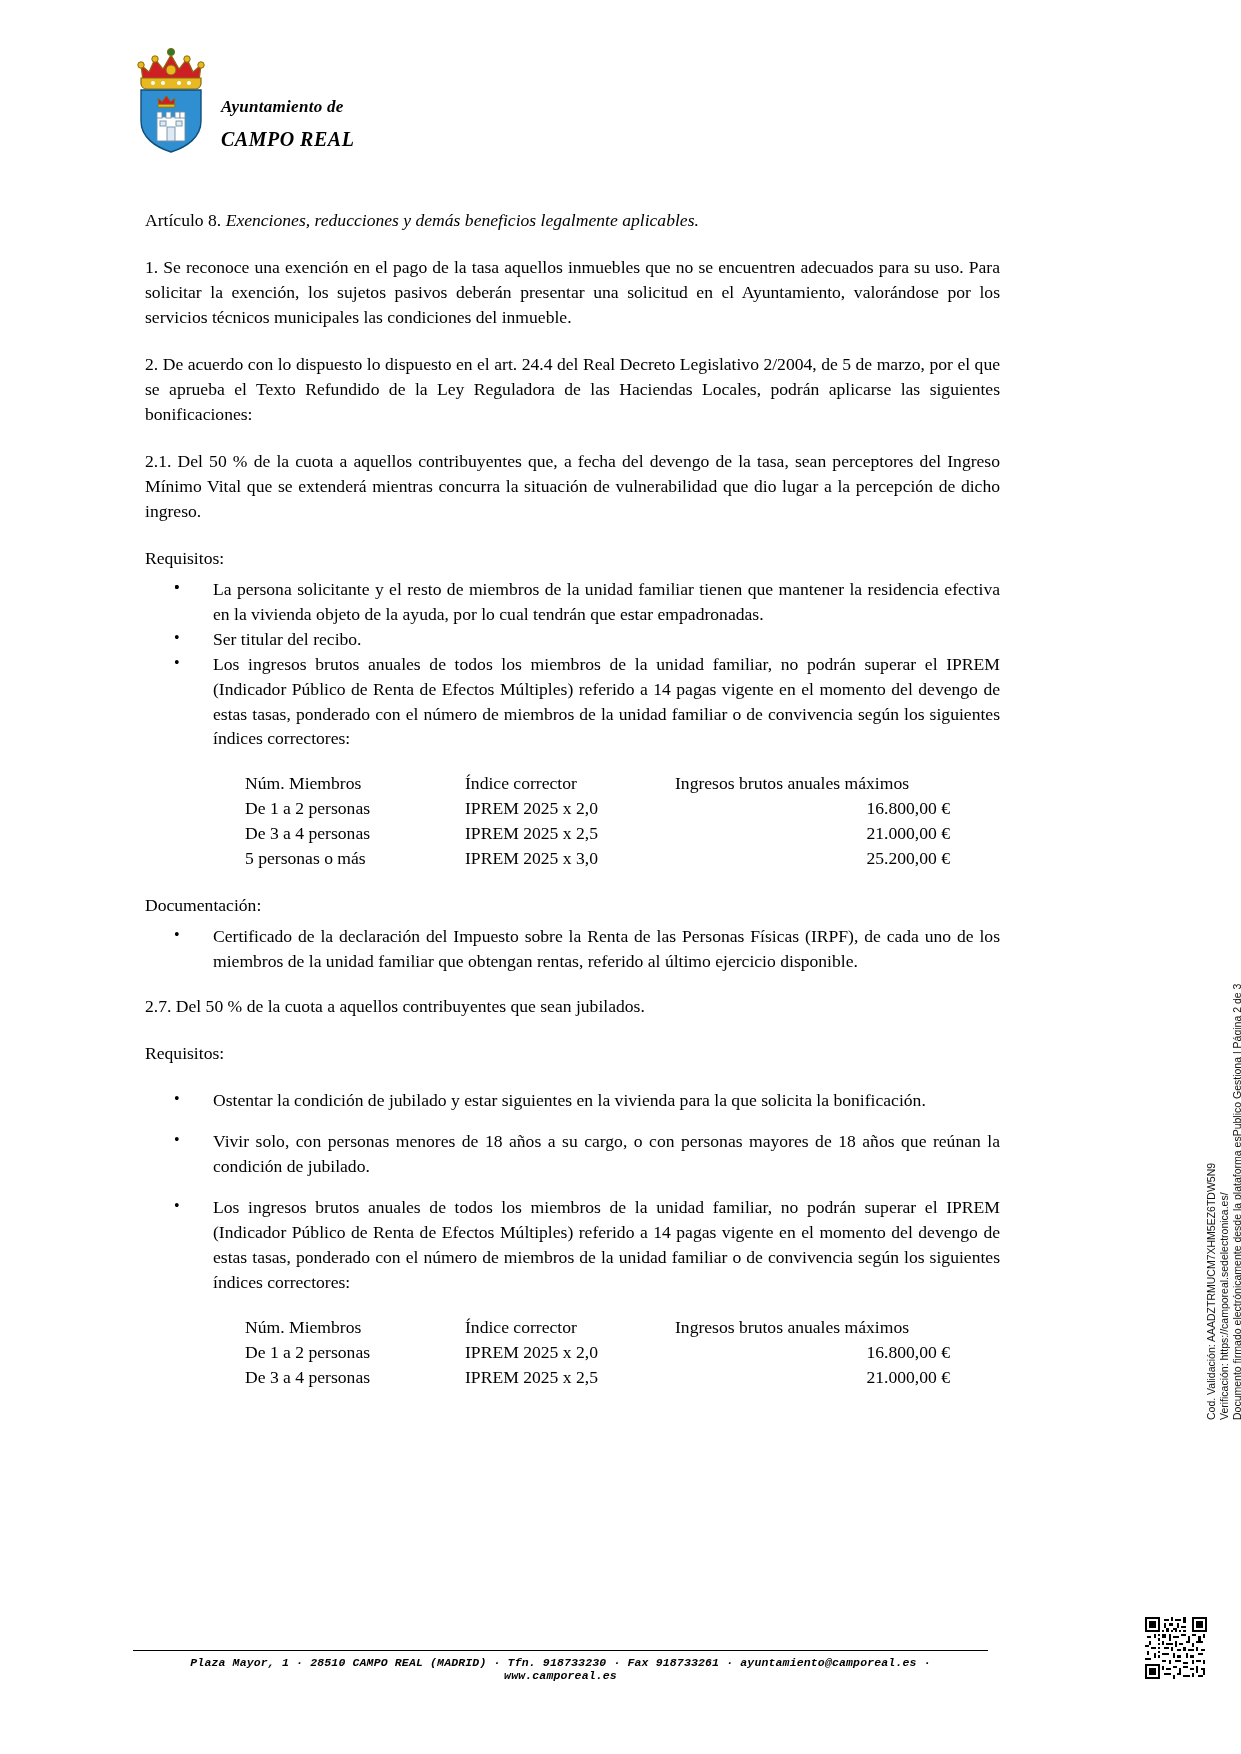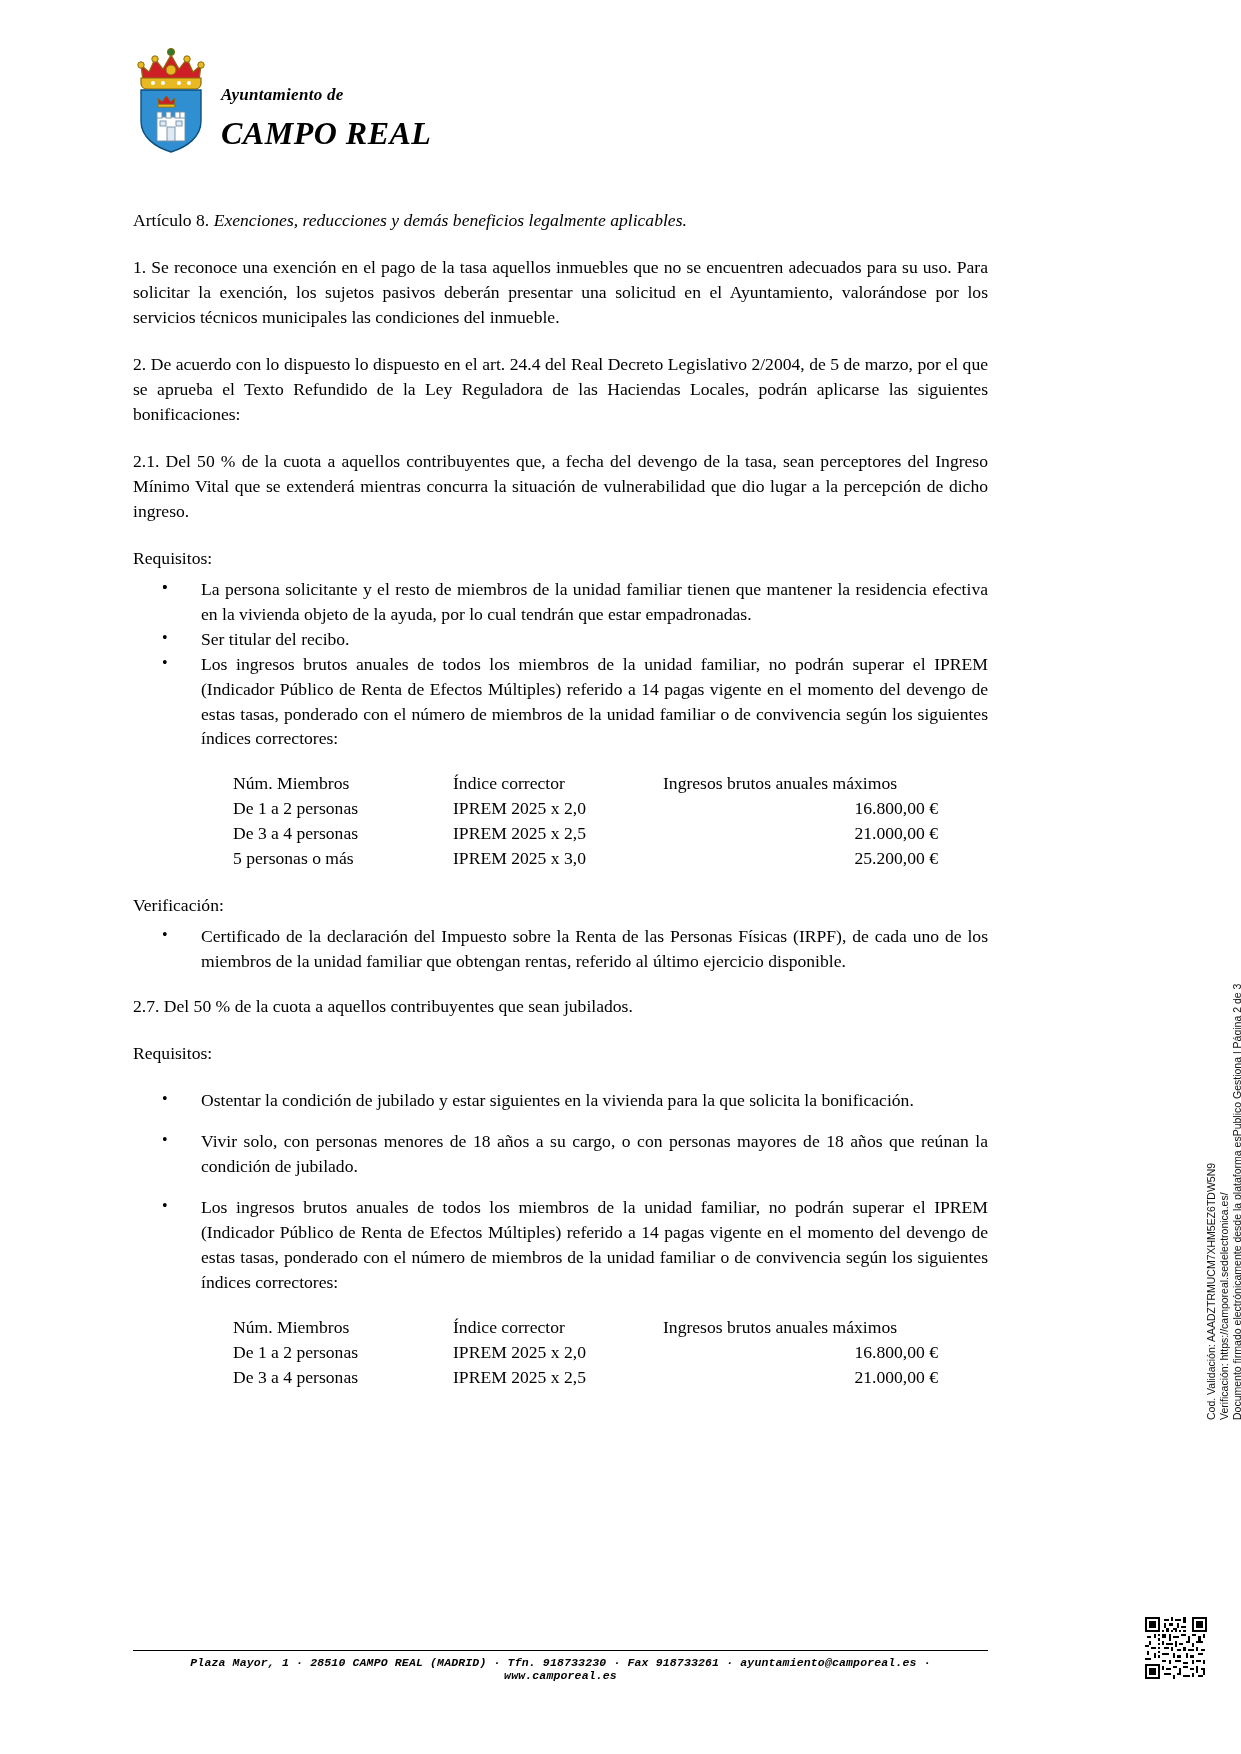--- a/index.html
+++ b/index.html
@@ -40,29 +40,29 @@
     font-weight: bold;
     font-size: 17px;
     letter-spacing: 0.3px;
     line-height: 1;
     margin-bottom: 14px;
   }
   .logo-line2 {
     font-family: "Liberation Serif", serif;
     font-style: italic;
     font-weight: bold;
-    font-size: 32px;
+    font-size: 20px;
     letter-spacing: 0.5px;
     line-height: 1;
   }
 
   
   .doc {
     position: absolute;
-    left: 133px;
+    left: 145px;
     top: 208px;
     width: 855px;
     font-size: 17.6px;
     line-height: 1.42;
     text-align: justify;
   }
   .p {
     margin: 0 0 22px 0;
     text-align: justify;
   }
@@ -246,21 +246,21 @@
         <td class="c3">21.000,00 €</td>
       </tr>
       <tr>
         <td class="c1">5 personas o más</td>
         <td class="c2">IPREM 2025 x 3,0</td>
         <td class="c3">25.200,00 €</td>
       </tr>
     </tbody>
   </table>
 
-  <p class="p p-tight">Verificación:</p>
+  <p class="p p-tight">Documentación:</p>
 
   <ul class="bullets">
     <li><span class="bullet-dot">•</span><span>Certificado de la declaración del Impuesto sobre la Renta de las Personas Físicas (IRPF), de cada uno de los miembros de la unidad familiar que obtengan rentas, referido al último ejercicio disponible.</span></li>
   </ul>
 
   <p class="p">2.7. Del 50 % de la cuota a aquellos contribuyentes que sean jubilados.</p>
 
   <p class="p">Requisitos:</p>
 
   <ul class="bullets spaced">

